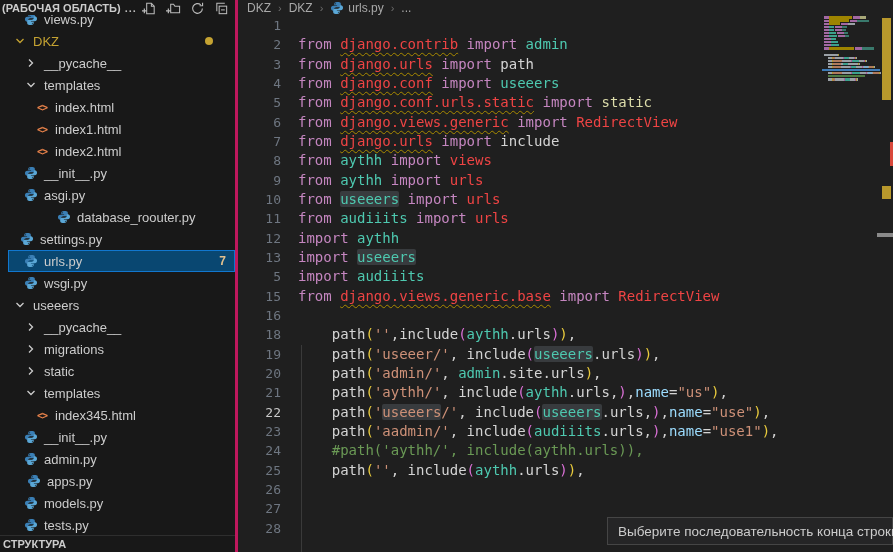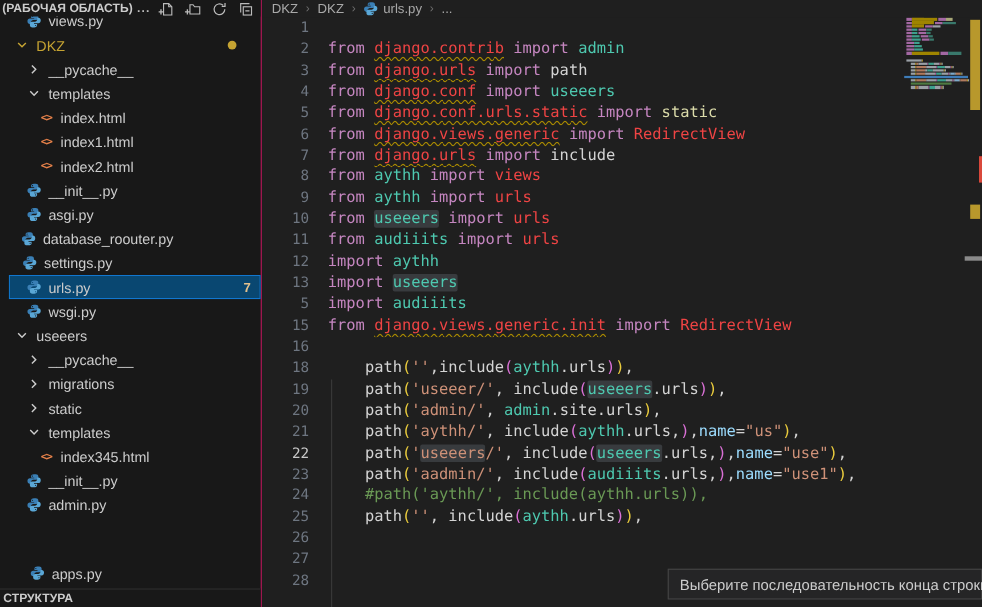--- a/index.html
+++ b/index.html
@@ -1,20 +1,20 @@
 <!DOCTYPE html>
 <html><head>
 <meta charset="utf-8">
 <style>
   *{margin:0;padding:0;box-sizing:border-box}
   html,body{width:893px;height:552px;overflow:hidden}
   body{background:#1f1f1f;font-family:"Liberation Sans",sans-serif;position:relative;color:#ccc}
 
   
-  #sidebar{position:absolute;left:0;top:0;width:238px;height:552px;background:#181818;border-right:1px solid #be185d;overflow:hidden}
+  #sidebar{position:absolute;left:0;top:0;width:238px;height:552px;background:#181818;border-right:3px solid #be185d;overflow:hidden}
   #sidebar-header{position:absolute;top:0;left:0;right:0;height:15px;background:#181818;z-index:3;
     display:flex;align-items:center;font-size:11px;font-weight:bold;color:#cccccc;padding:1px 6px 0 2px;white-space:nowrap}
   #sidebar-header .more{font-weight:bold;margin-left:4px;color:#bbb;letter-spacing:1px}
   #sidebar-header .hicons{margin-left:auto;display:flex;gap:9px;align-items:center}
   #sidebar-header .hicons span{display:inline-flex;cursor:pointer}
   #tree{position:absolute;top:8px;left:8px;right:0;z-index:1}
   .row{height:22px;display:flex;align-items:center;font-size:13px;color:#cccccc;white-space:nowrap;cursor:pointer}
   .row .glyph{width:16px;min-width:16px;display:inline-flex;justify-content:center;align-items:center;margin-right:5px}
   .row.selected{background:#094771;box-shadow:inset 0 0 0 1px #1177cf}
   .badge{margin-left:auto;margin-right:9px;color:#e2c08d;font-size:12px;font-weight:bold}
@@ -152,21 +152,21 @@
       </div>
       <div class="row" style="padding-left: 15px;">
         <span class="glyph">
           <svg viewBox="0 0 16 16" width="14" height="14">
             <path fill="#3a7fb5" d="M7.9 1.2c-1.8 0-3 .8-3 2.2v1.5h3.2v.6H3.6c-1.5 0-2.5 1.1-2.5 2.8 0 1.8 1 2.9 2.5 2.9h1.2V9.4c0-1.3 1.1-2.3 2.4-2.3h3.2c1.2 0 2-.9 2-2.1V3.4c0-1.4-1.2-2.2-2.6-2.2zM6.4 2.6a.6.6 0 1 1 0 1.2.6.6 0 0 1 0-1.2z"></path>
             <path fill="#5aa7d6" d="M8.1 14.8c1.8 0 3-.8 3-2.2v-1.5H7.9v-.6h4.5c1.5 0 2.5-1.1 2.5-2.8 0-1.8-1-2.9-2.5-2.9h-1.2v1.8c0 1.3-1.1 2.3-2.4 2.3H5.6c-1.2 0-2 .9-2 2.1v1.6c0 1.4 1.2 2.2 2.6 2.2zm1.5-1.4a.6.6 0 1 1 0-1.2.6.6 0 0 1 0 1.2z"></path>
           </svg>
         </span>
         <span>asgi.py</span>
       </div>
-      <div class="row" style="padding-left: 10px;">
+      <div class="row" style="padding-left: 10px; margin-left: 38px;">
         <span class="glyph">
           <svg viewBox="0 0 16 16" width="14" height="14">
             <path fill="#3a7fb5" d="M7.9 1.2c-1.8 0-3 .8-3 2.2v1.5h3.2v.6H3.6c-1.5 0-2.5 1.1-2.5 2.8 0 1.8 1 2.9 2.5 2.9h1.2V9.4c0-1.3 1.1-2.3 2.4-2.3h3.2c1.2 0 2-.9 2-2.1V3.4c0-1.4-1.2-2.2-2.6-2.2zM6.4 2.6a.6.6 0 1 1 0 1.2.6.6 0 0 1 0-1.2z"></path>
             <path fill="#5aa7d6" d="M8.1 14.8c1.8 0 3-.8 3-2.2v-1.5H7.9v-.6h4.5c1.5 0 2.5-1.1 2.5-2.8 0-1.8-1-2.9-2.5-2.9h-1.2v1.8c0 1.3-1.1 2.3-2.4 2.3H5.6c-1.2 0-2 .9-2 2.1v1.6c0 1.4 1.2 2.2 2.6 2.2zm1.5-1.4a.6.6 0 1 1 0-1.2.6.6 0 0 1 0 1.2z"></path>
           </svg>
         </span>
         <span>database_roouter.py</span>
       </div>
       <div class="row" style="padding-left: 11px;">
         <span class="glyph">
@@ -253,21 +253,21 @@
       </div>
       <div class="row" style="padding-left: 15px;">
         <span class="glyph">
           <svg viewBox="0 0 16 16" width="14" height="14">
             <path fill="#3a7fb5" d="M7.9 1.2c-1.8 0-3 .8-3 2.2v1.5h3.2v.6H3.6c-1.5 0-2.5 1.1-2.5 2.8 0 1.8 1 2.9 2.5 2.9h1.2V9.4c0-1.3 1.1-2.3 2.4-2.3h3.2c1.2 0 2-.9 2-2.1V3.4c0-1.4-1.2-2.2-2.6-2.2zM6.4 2.6a.6.6 0 1 1 0 1.2.6.6 0 0 1 0-1.2z"></path>
             <path fill="#5aa7d6" d="M8.1 14.8c1.8 0 3-.8 3-2.2v-1.5H7.9v-.6h4.5c1.5 0 2.5-1.1 2.5-2.8 0-1.8-1-2.9-2.5-2.9h-1.2v1.8c0 1.3-1.1 2.3-2.4 2.3H5.6c-1.2 0-2 .9-2 2.1v1.6c0 1.4 1.2 2.2 2.6 2.2zm1.5-1.4a.6.6 0 1 1 0-1.2.6.6 0 0 1 0 1.2z"></path>
           </svg>
         </span>
         <span>admin.py</span>
       </div>
-      <div class="row" style="padding-left: 18px; margin-top: 40px;">
+      <div class="row" style="padding-left: 18px;">
         <span class="glyph">
           <svg viewBox="0 0 16 16" width="14" height="14">
             <path fill="#3a7fb5" d="M7.9 1.2c-1.8 0-3 .8-3 2.2v1.5h3.2v.6H3.6c-1.5 0-2.5 1.1-2.5 2.8 0 1.8 1 2.9 2.5 2.9h1.2V9.4c0-1.3 1.1-2.3 2.4-2.3h3.2c1.2 0 2-.9 2-2.1V3.4c0-1.4-1.2-2.2-2.6-2.2zM6.4 2.6a.6.6 0 1 1 0 1.2.6.6 0 0 1 0-1.2z"></path>
             <path fill="#5aa7d6" d="M8.1 14.8c1.8 0 3-.8 3-2.2v-1.5H7.9v-.6h4.5c1.5 0 2.5-1.1 2.5-2.8 0-1.8-1-2.9-2.5-2.9h-1.2v1.8c0 1.3-1.1 2.3-2.4 2.3H5.6c-1.2 0-2 .9-2 2.1v1.6c0 1.4 1.2 2.2 2.6 2.2zm1.5-1.4a.6.6 0 1 1 0-1.2.6.6 0 0 1 0 1.2z"></path>
           </svg>
         </span>
         <span>apps.py</span>
       </div>
       <div class="row" style="padding-left: 15px;">
         <span class="glyph">
@@ -370,21 +370,21 @@
       <div class="cl">
         <span class="ln">13</span>
         <span class="ct"><span class="k">import </span><span class="t hl">useeers</span></span>
       </div>
       <div class="cl">
         <span class="ln">5</span>
         <span class="ct"><span class="k">import </span><span class="t">audiiits</span></span>
       </div>
       <div class="cl">
         <span class="ln">15</span>
-        <span class="ct"><span class="k">from </span><span class="ts">django.views.generic.init</span><span class="k"> import </span><span class="d">RedirectView</span></span>
+        <span class="ct"><span class="k">from </span><span class="ts">django.views.generic.base</span><span class="k"> import </span><span class="d">RedirectView</span></span>
       </div>
       <div class="cl">
         <span class="ln">16</span>
         <span class="ct"></span>
       </div>
       <div class="cl">
         <span class="ln">18</span>
         <span class="ct"><span class="w">    path</span><span class="b1">(</span><span class="s">''</span><span class="w">,include</span><span class="b2">(</span><span class="t">aythh</span><span class="w">.urls</span><span class="b2">)</span><span class="b1">)</span><span class="w">,</span></span>
       </div>
       <div class="cl">

